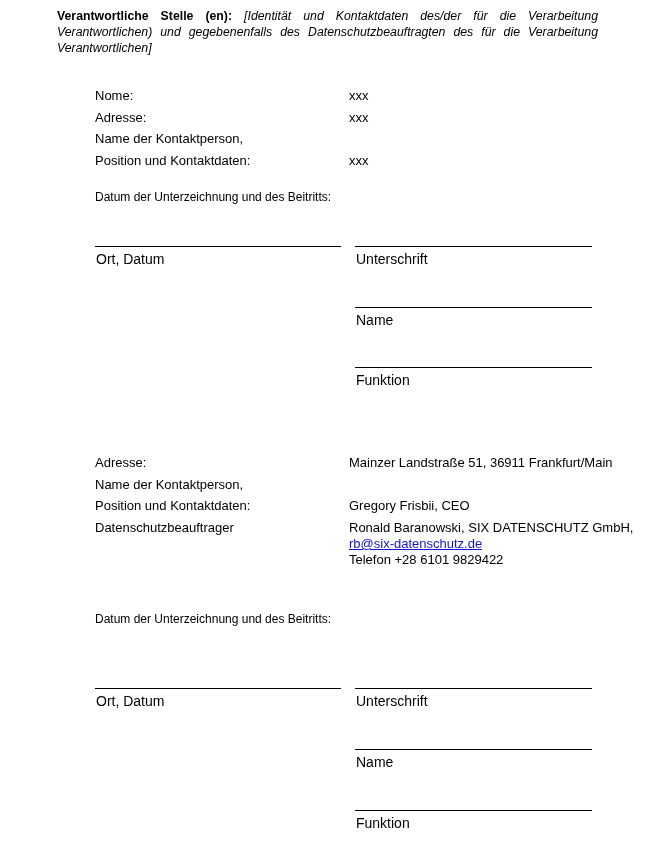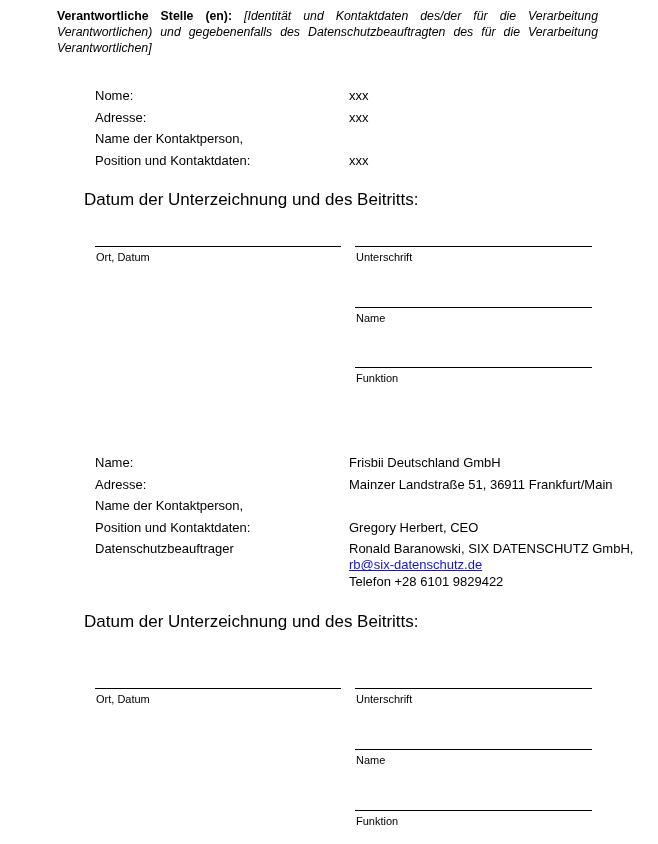--- a/index.html
+++ b/index.html
@@ -69,34 +69,34 @@
     width: 300px;
   }
 
   .mail-link {
     color: #1414d2;
   }
 
   
   .plain-line {
     position: absolute;
-    left: 84px;
-    font-size: 17px;
+    left: 95px;
+    font-size: 12px;
     white-space: nowrap;
   }
 
   
   .rule {
     position: absolute;
     height: 0;
     border-top: 1.4px solid #000000;
   }
   .caption {
     position: absolute;
-    font-size: 11px;
+    font-size: 14px;
     white-space: nowrap;
   }
 </style>
 </head>
 <body>
 
 <div class="page">
 
   <div class="section-head" style="top:8px;">
     <span class="lead">Verantwortliche Stelle (en):</span><span> </span><span class="note">[Identität und Kontaktdaten des/der für die Verarbeitung Verantwortlichen) und gegebenenfalls des Datenschutzbeauftragten des für die Verarbeitung Verantwortlichen]</span>
@@ -131,34 +131,30 @@
 
   <div class="rule" style="left:355px; top:307px; width:237px;"></div>
   <div class="caption" style="left:356px; top:312px;">Name</div>
 
   <div class="rule" style="left:355px; top:367px; width:237px;"></div>
   <div class="caption" style="left:356px; top:372px;">Funktion</div>
 
 
   <div class="fields" style="top:455px;">
     <div class="field-row">
-      <span class="label">Name:</span>
-      <span class="value">Frisbii Deutschland GmbH</span>
-    </div>
-    <div class="field-row">
       <span class="label">Adresse:</span>
       <span class="value">Mainzer Landstraße 51, 36911 Frankfurt/Main</span>
     </div>
     <div class="field-row">
       <span class="label">Name der Kontaktperson,</span>
       <span class="value"></span>
     </div>
     <div class="field-row">
       <span class="label">Position und Kontaktdaten:</span>
-      <span class="value">Gregory Herbert, CEO</span>
+      <span class="value">Gregory Frisbii, CEO</span>
     </div>
     <div class="field-row multi">
       <span class="label">Datenschutzbeauftrager</span>
       <span class="value"><span>Ronald Baranowski, SIX DATENSCHUTZ GmbH, </span><a class="mail-link" href="#">rb@six-datenschutz.de</a><br><span>Telefon +28 6101 9829422</span></span>
     </div>
   </div>
 
   <div class="plain-line" style="top:612px;">Datum der Unterzeichnung und des Beitritts:</div>
 
   <div class="rule" style="left:95px;  top:688px; width:246px;"></div>

